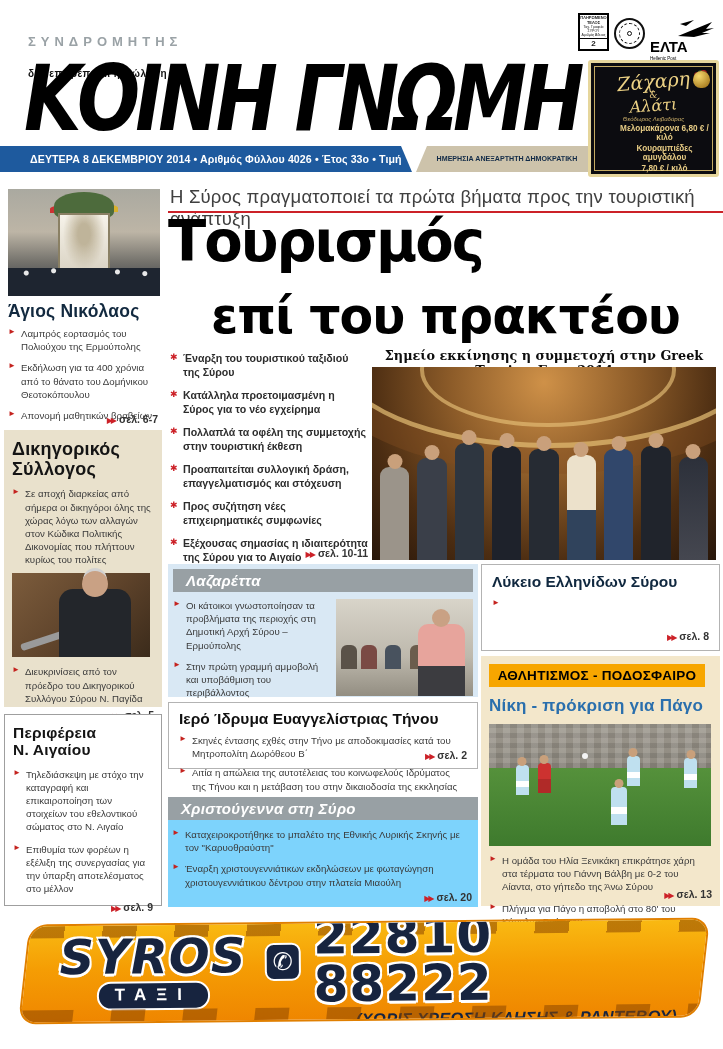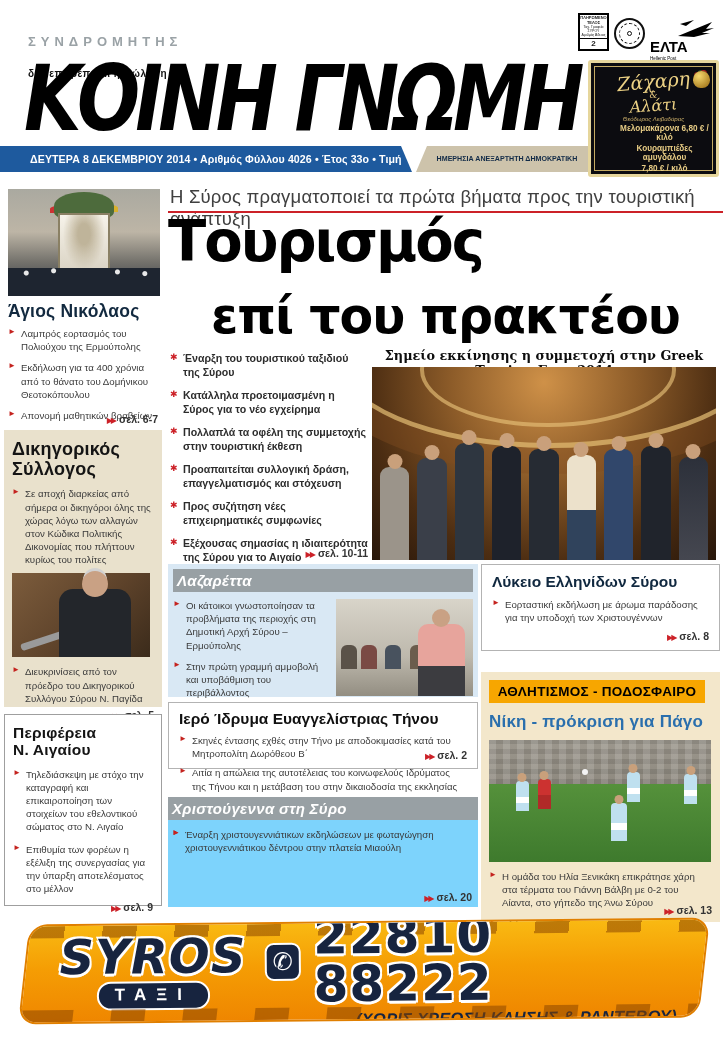--- a/index.html
+++ b/index.html
@@ -87,42 +87,42 @@
   .dik-b1 { margin-top:8px; }
   .dik-ref { margin-top:4px; }
 
   .perbox { left:4px; top:714px; width:158px; height:192px; background:#fff; border:1px solid #9f9f9f; padding:9px 8px; }
   .per-title { font-size:15.5px; }
   .per-b { margin-top:9px; }
   .per-ref { margin-top:6px; }
 
   
   .graybar { height:23px; background:#98a0a4; color:#fff; font-weight:bold; font-style:italic;
-    font-size:15px; line-height:23px; padding-left:4px; letter-spacing:.3px; }
+    font-size:15px; line-height:23px; padding-left:13px; letter-spacing:.3px; }
   .lazbox { left:168px; top:564px; width:310px; height:133px; background:#d9e8f4; padding:5px; }
   .laz-body { display:flex; gap:8px; margin-top:7px; }
   .laz-col { width:158px; display:flex; flex-direction:column; gap:8px; }
   .laz-ref { margin-top:2px; }
 
   .tinosbox { left:168px; top:702px; width:310px; height:67px; background:#fff; border:1px solid #b3b3b3; padding:7px 10px; }
   .tinos-title { font-size:15.5px; font-weight:bold; color:#101010; }
   .tinos-b { margin-top:6px; width:282px; }
   .tinos-ref { position:absolute; right:10px; bottom:7px; }
 
   .chrbox { left:168px; top:797px; width:310px; height:110px; background:#7dd3fc; padding:0; }
   .chr-b { margin-top:8px; margin-left:4px; width:296px; }
   .chr-ref { position:absolute; right:6px; bottom:4px; }
 
   
   .lykbox { left:481px; top:564px; width:239px; height:87px; background:#fff; border:1px solid #b3b3b3; padding:8px 10px; }
   .lyk-title { font-size:15.5px; font-weight:bold; color:#10283f; }
   .lyk-b { margin-top:7px; width:214px; }
   .lyk-ref { position:absolute; right:10px; bottom:8px; }
 
-  .sportsbox { left:481px; top:656px; width:239px; height:250px; background:#f3e7cb; padding:8px;margin-top:16px; }
+  .sportsbox { left:481px; top:656px; width:239px; height:250px; background:#f3e7cb; padding:8px; }
   .sports-bar { width:216px; height:23px; background:#f7a600; color:#000; font-weight:bold; font-size:13.5px;
     line-height:23px; text-align:center; letter-spacing:.3px; }
   .sports-head { margin-top:9px; font-size:17px; font-weight:bold; color:#2a6fad; letter-spacing:.2px; }
   .sports-b { margin-top:8px; width:222px; }
   .sports-ref { position:absolute; right:8px; bottom:6px; }
 
   
   .ph { position:absolute; overflow:hidden; }
   .ph-agios { left:8px; top:189px; width:152px; height:107px;
     background:linear-gradient(180deg,#aaa9a0 0%,#bdb5a6 40%,#74726c 68%,#2b313c 100%); }
@@ -369,31 +369,31 @@
   <div class="tri-item tinos-b"><span class="glyph">►</span><span>Σκηνές έντασης εχθές στην Τήνο με αποδοκιμασίες κατά του Μητροπολίτη Δωρόθεου Β΄</span></div>
   <div class="tri-item tinos-b"><span class="glyph">►</span><span>Αιτία η απώλεια της αυτοτέλειας του κοινωφελούς Ιδρύματος της Τήνου και η μετάβαση του στην δικαιοδοσία της εκκλησίας</span></div>
   <div class="pageref tinos-ref">
     <span class="pr-arrows">▶▶</span>
     <span class="pr-text">σελ. 2</span>
   </div>
 </div>
 
 <div class="abs chrbox">
   <div class="graybar">Χριστούγεννα στη Σύρο</div>
-  <div class="tri-item chr-b"><span class="glyph">►</span></div>
+  <div class="tri-item chr-b"><span class="glyph">►</span><span>Καταχειροκροτήθηκε το μπαλέτο της Εθνικής Λυρικής Σκηνής με τον "Καρυοθραύστη"</span></div>
   <div class="tri-item chr-b"><span class="glyph">►</span><span>Έναρξη χριστουγεννιάτικων εκδηλώσεων με φωταγώγηση χριστουγεννιάτικου δέντρου στην πλατεία Μιαούλη</span></div>
   <div class="pageref chr-ref">
     <span class="pr-arrows">▶▶</span>
     <span class="pr-text">σελ. 20</span>
   </div>
 </div>
 
 <div class="abs lykbox">
   <div class="lyk-title">Λύκειο Ελληνίδων Σύρου</div>
-  <div class="tri-item lyk-b"><span class="glyph">►</span><span>Εορταστική εκδήλωση με άρωμα παράδοσης για την υποδοχή των Χριστουγέννων</span></div>
+  <div class="tri-item lyk-b"><span class="glyph">►</span></div>
   <div class="pageref lyk-ref">
     <span class="pr-arrows">▶▶</span>
     <span class="pr-text">σελ. 8</span>
   </div>
 </div>
 
 <div class="abs sportsbox">
   <div class="sports-bar">ΑΘΛΗΤΙΣΜΟΣ - ΠΟΔΟΣΦΑΙΡΟ</div>
   <div class="sports-head">Νίκη - πρόκριση για Πάγο</div>
   <div class="ph-foot">

